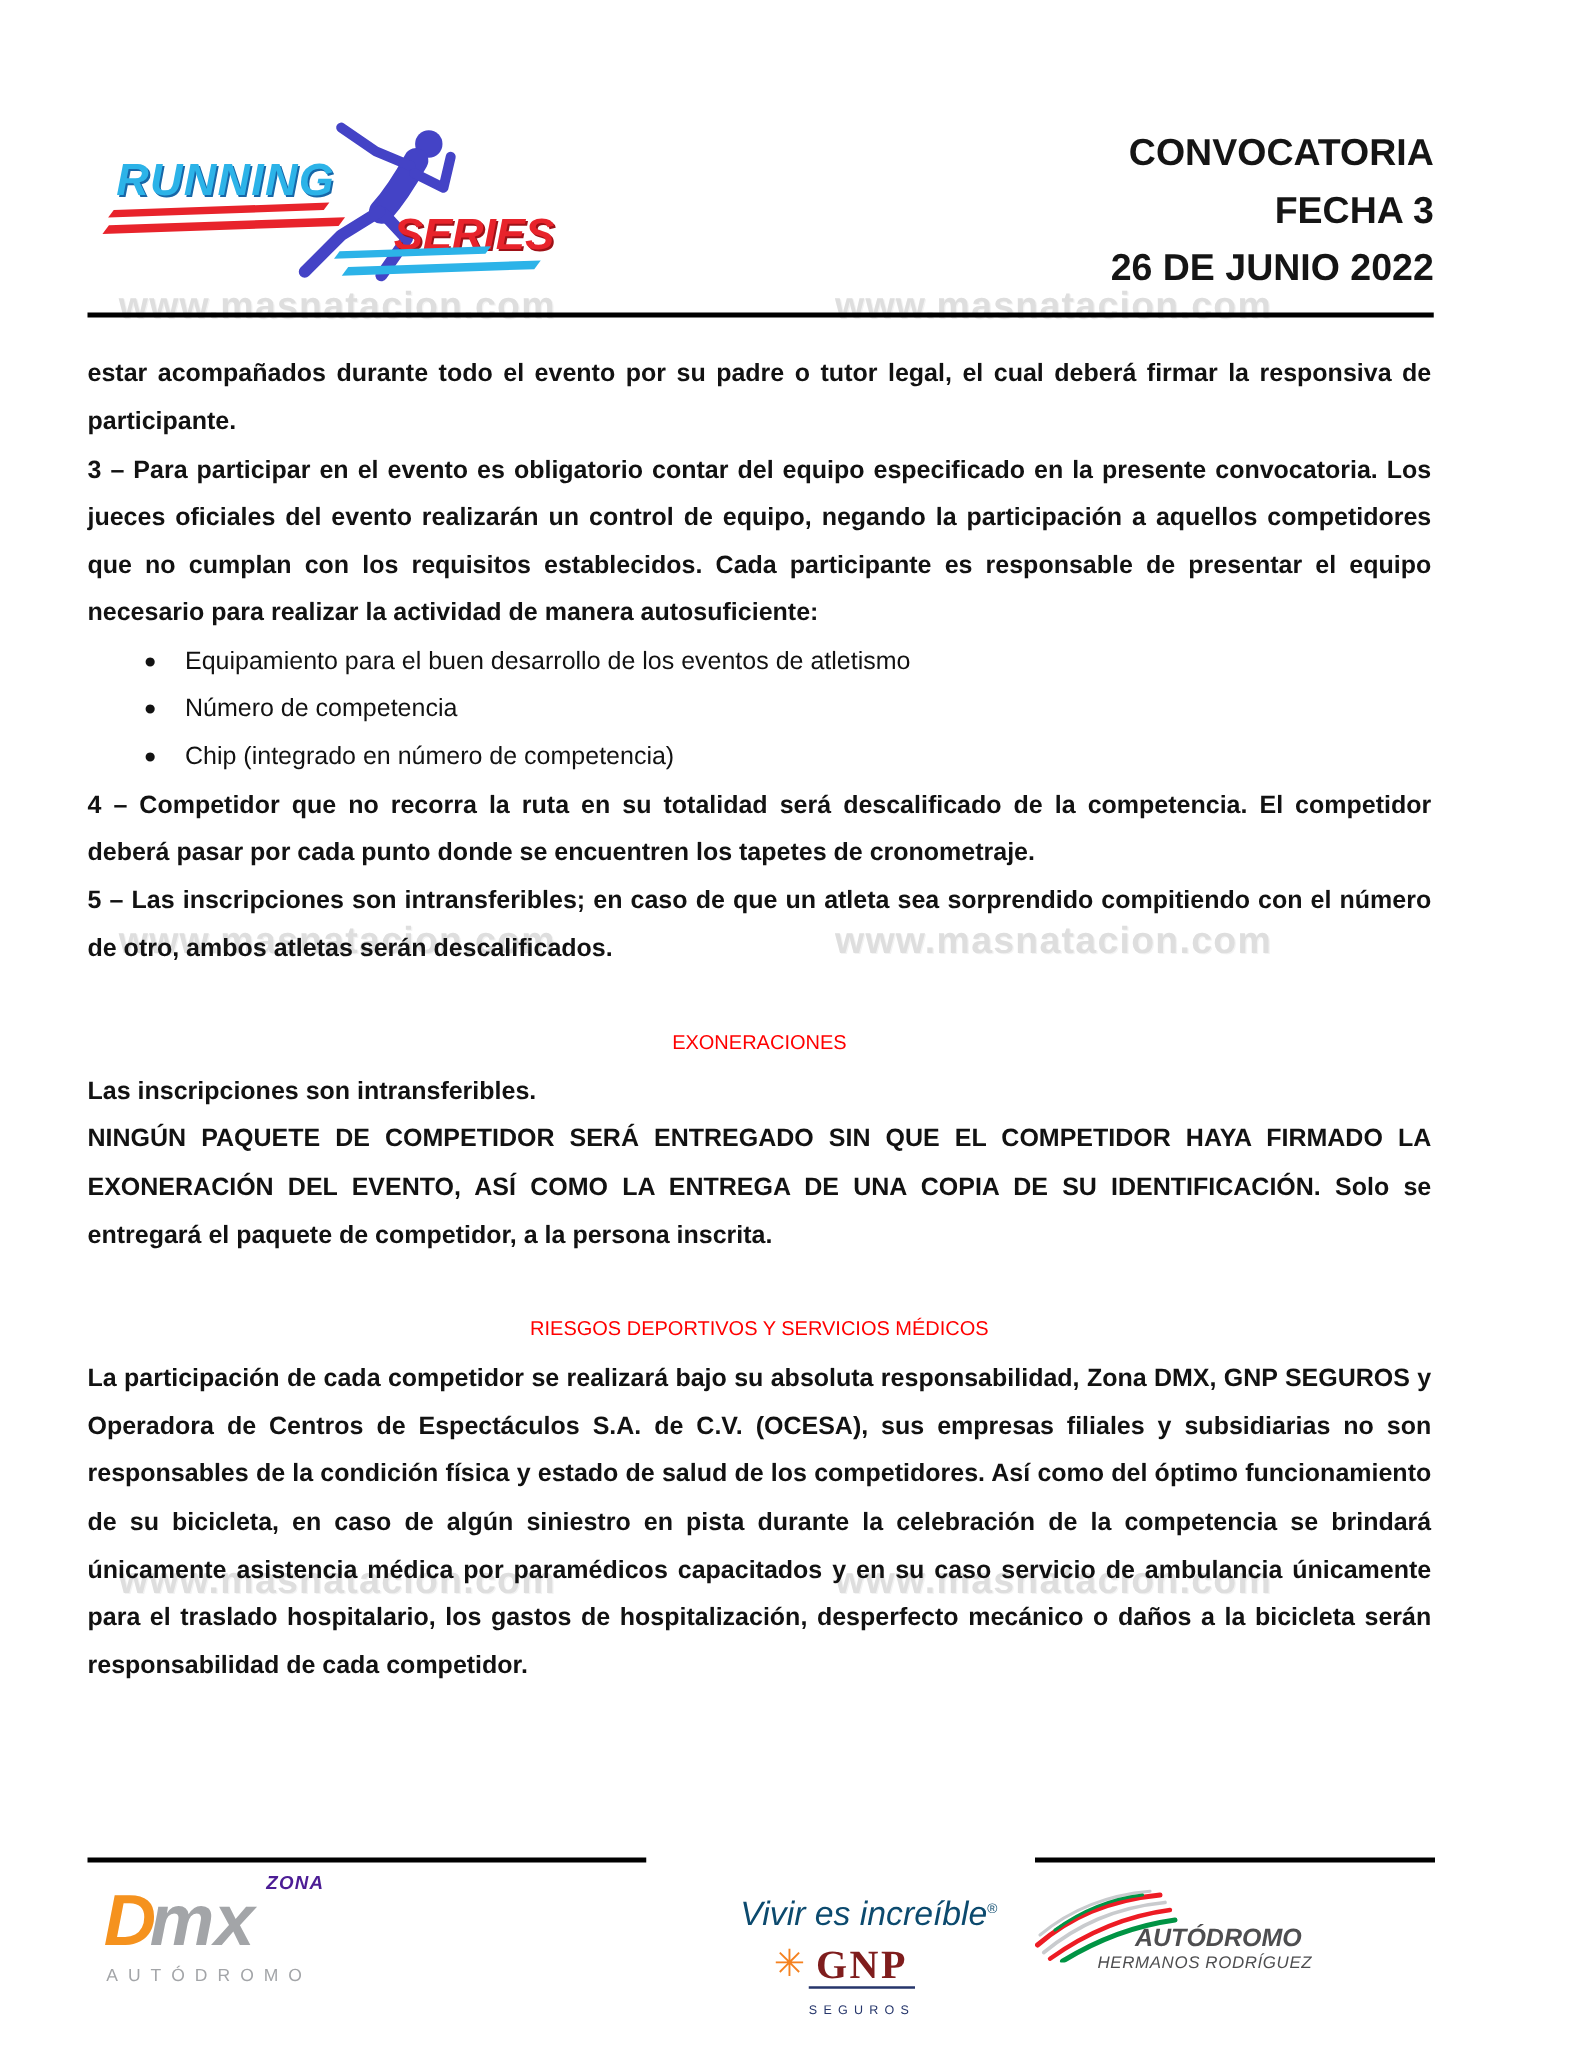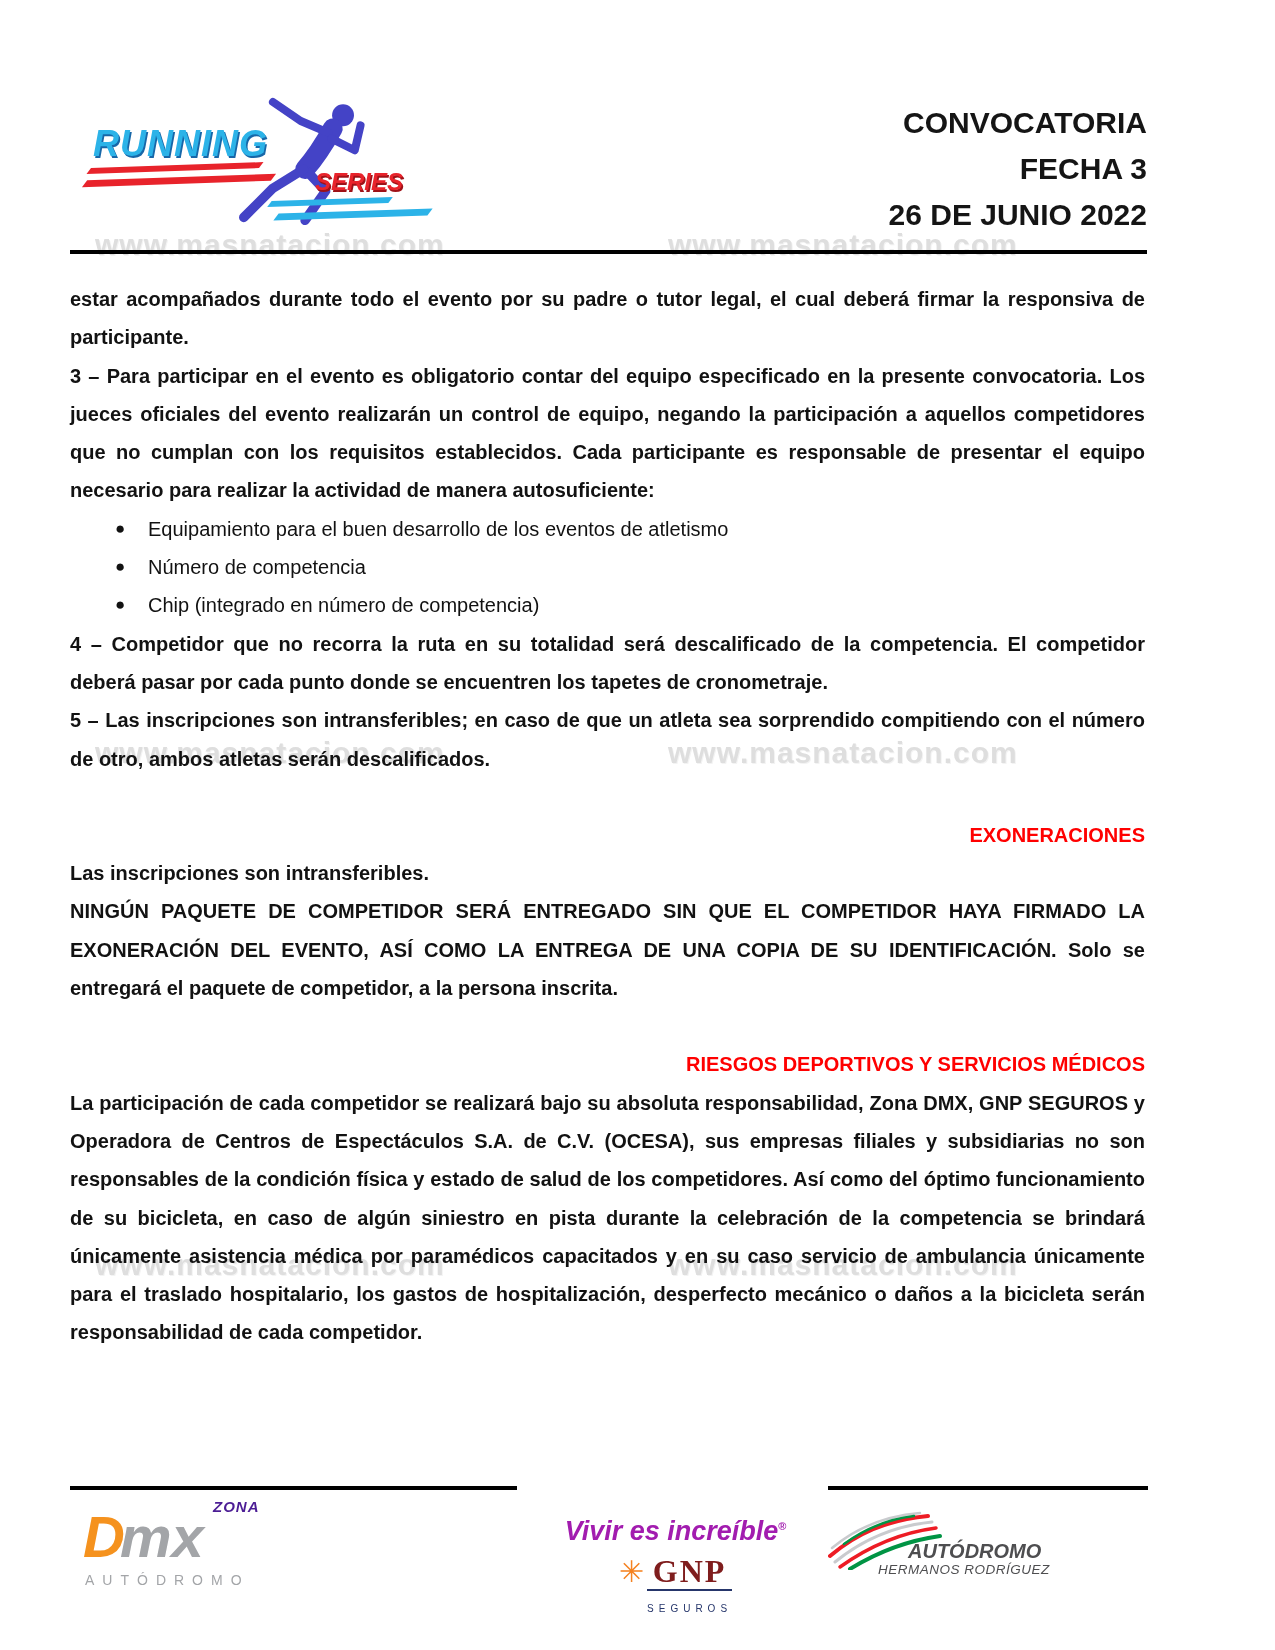--- a/index.html
+++ b/index.html
@@ -29,21 +29,21 @@
   .logo-word{
     position:absolute;
     font-weight:bold;font-style:italic;
     line-height:1;white-space:nowrap;
   }
   .logo-running{
     left:8px;top:40px;font-size:36px;letter-spacing:1px;
     color:#2cb3e8;text-shadow:1.5px 1.5px 0 #1767a8;
   }
   .logo-series{
-    left:230px;top:84px;font-size:24px;
+    left:230px;top:84px;font-size:35px;
     color:#e8232b;text-shadow:1.5px 1.5px 0 #9e1117;
   }
   .stripe{position:absolute;transform:skewX(-38deg) rotate(-2deg);}
   .stripe.red{background:#e8232b;}
   .stripe.cyan{background:#2cb3e8;}
   .stripe.r1{left:6px;top:79px;width:168px;height:6px;}
   .stripe.r2{left:2px;top:91px;width:184px;height:7px;}
   .stripe.c1{left:186px;top:113px;width:118px;height:6px;}
   .stripe.c2{left:193px;top:125px;width:150px;height:7px;}
   .runner{position:absolute;left:150px;top:0px;width:146px;height:146px;}
@@ -66,22 +66,22 @@
   }
   .doc-body p{margin:0;font-weight:bold;}
   .bullet-list{margin:0;padding:0;list-style:none;}
   .bullet-item{position:relative;padding-left:78px;text-align:left;}
   .bullet-dot{
     position:absolute;left:45px;top:0;
     font-size:17px;
   }
   .sec-heading{
     margin:38px 0 0 0;
-    color:#ff0000;font-weight:bold;font-size:20px;line-height:38.3px;
-    text-align:right;
+    color:#ff0000;font-weight:normal;font-size:16px;line-height:38.3px;
+    text-align:center;
   }
   
   .foot-rule{position:absolute;height:4px;background:#000;z-index:1;}
   .foot-rule.left{left:70px;top:1486px;width:447px;}
   .foot-rule.right{left:828px;top:1486px;width:320px;}
 
   .dmx{position:absolute;left:83px;top:1496px;width:190px;height:95px;z-index:1;}
   .dmx-zona{
     position:absolute;left:130px;top:2px;
     font-size:15px;font-weight:bold;font-style:italic;
@@ -91,22 +91,22 @@
     font-weight:bold;font-style:italic;white-space:nowrap;}
   .dmx-d{color:#f5921e;}
   .dmx-mx{color:#a3a5a8;margin-left:-5px;}
   .dmx-auto{
     position:absolute;left:2px;top:76px;
     font-size:14px;color:#a3a5a8;letter-spacing:8px;white-space:nowrap;
   }
 
   .gnp{position:absolute;left:553px;top:1516px;width:245px;z-index:1;text-align:center;}
   .gnp-slogan{
-    font-size:27px;font-weight:bold;font-style:italic;
-    color:#a21caf;white-space:nowrap;
+    font-size:27px;font-weight:normal;font-style:italic;
+    color:#0c4a6e;white-space:nowrap;text-align:right;
   }
   .gnp-reg{font-size:11px;vertical-align:super;font-style:normal;}
   .gnp-emblem{margin-top:8px;display:inline-flex;align-items:flex-start;gap:3px;}
   .gnp-flower{color:#f58220;font-size:30px;line-height:1;margin-top:2px;}
   .gnp-name-wrap{display:inline-block;text-align:center;}
   .gnp-name{
     display:block;font-family:"Liberation Serif", serif;
     font-weight:bold;font-size:32px;line-height:1;
     color:#7f1d1d;letter-spacing:2px;
     border-bottom:2px solid #26366b;padding-bottom:2px;

